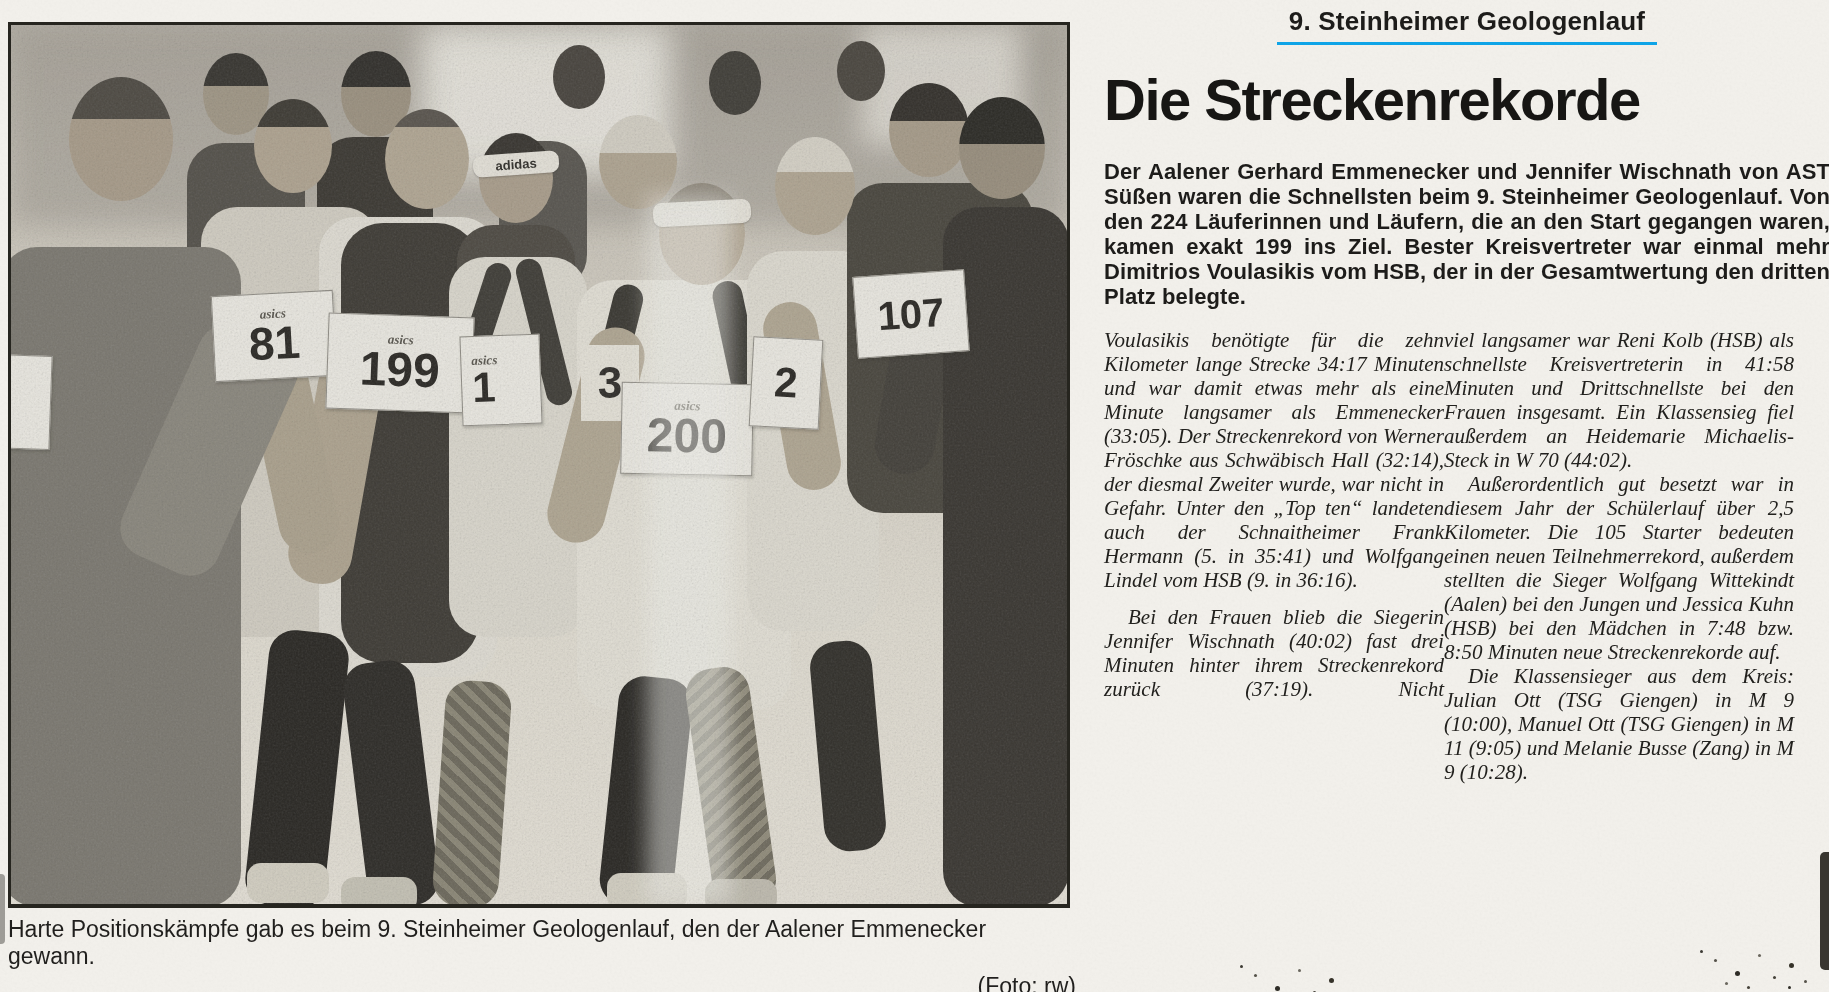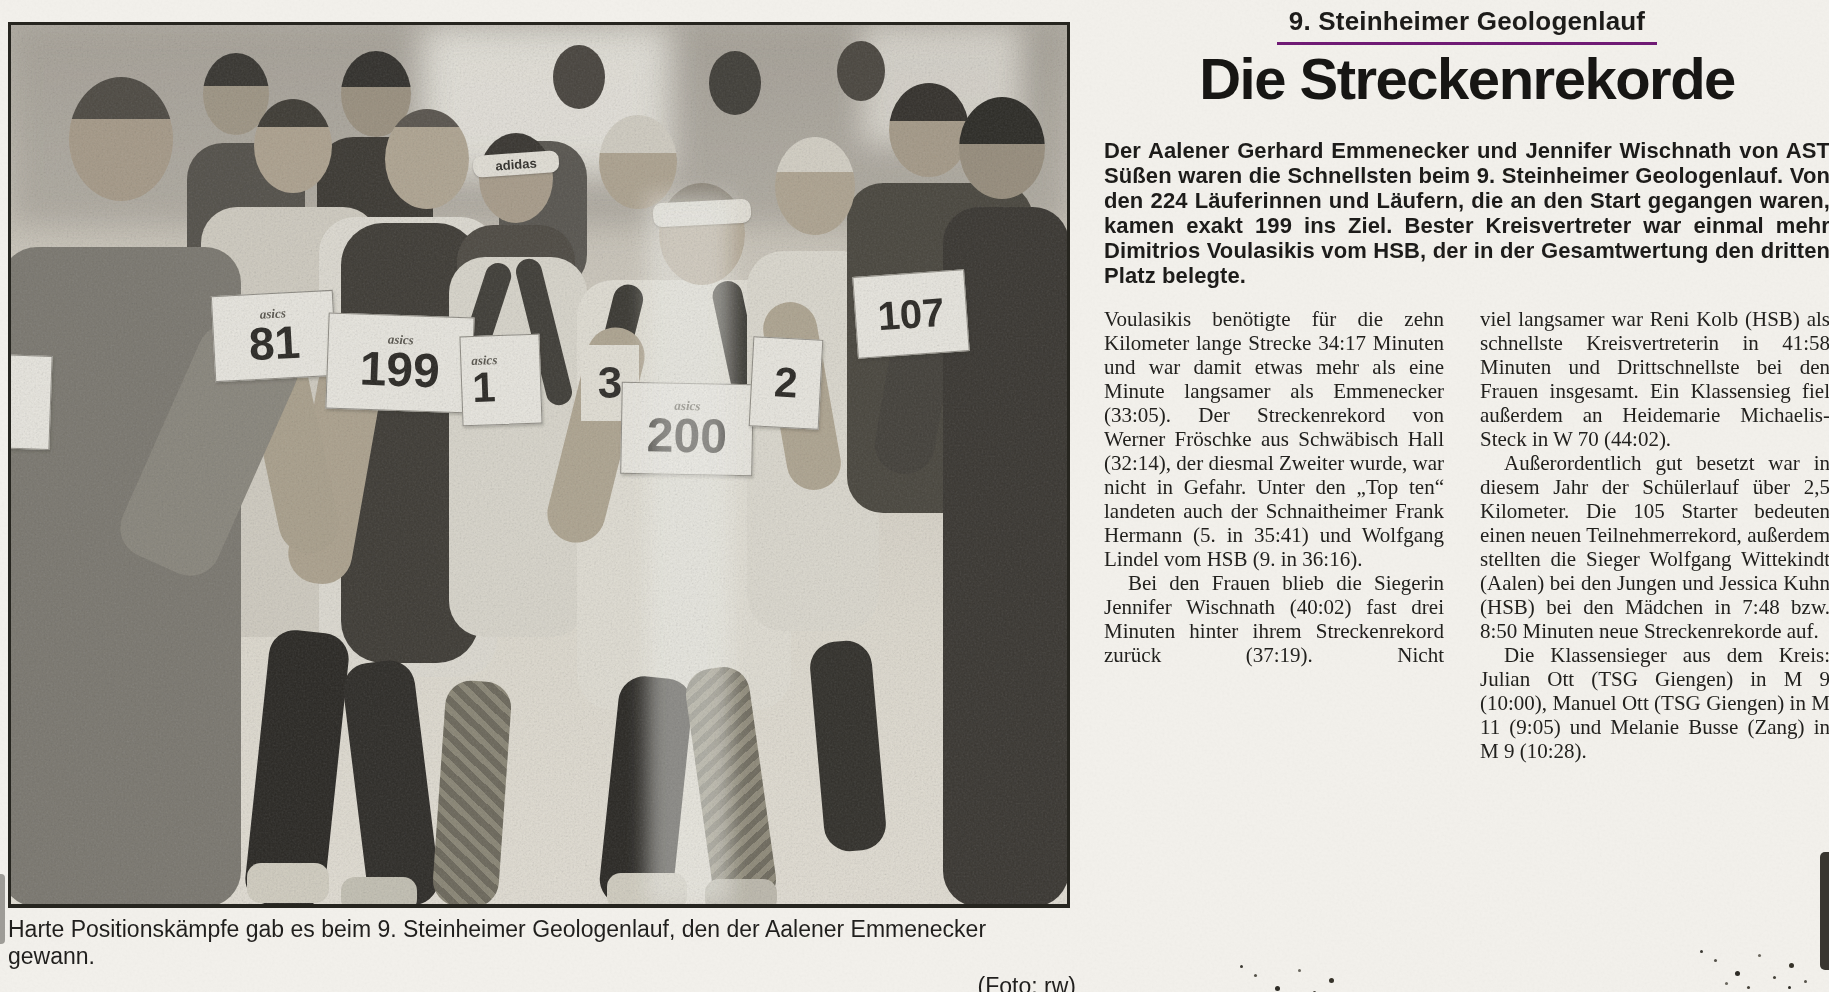--- a/index.html
+++ b/index.html
@@ -39,41 +39,41 @@
   .caption{
     position:absolute;left:8px;top:916px;width:1068px;
     font-size:23px;line-height:27px;color:#201f1d;
   }
   .caption .credit{text-align:right;margin-top:3px;}
   
   .article{position:absolute;left:1104px;top:0;width:726px;}
   .kicker-row{text-align:center;padding-top:6px;}
   .kicker{
     display:inline-block;font-size:26px;font-weight:bold;
-    padding:0 12px 5px 12px;border-bottom:3px solid #701a75;letter-spacing:.2px;
+    padding:0 12px 5px 12px;border-bottom:3px solid #0ea5e9;letter-spacing:.2px;
   }
   .headline{
-    margin-top:3px;text-align:center;font-weight:bold;
+    margin-top:24px;text-align:left;font-weight:bold;
     font-size:58px;line-height:62px;letter-spacing:-1.5px;color:#171614;
   }
   .subhead{margin-top:24px;text-align:center;font-size:24px;font-weight:bold;letter-spacing:.1px;}
   .lead{
     margin-top:28px;font-size:22px;line-height:25px;font-weight:bold;
     text-align:justify;letter-spacing:.1px;
   }
-  .cols{margin-top:19px;display:flex;gap:36px;}
+  .cols{margin-top:19px;display:flex;font-style:italic;}
   .col{
     font-family:"Liberation Serif",serif;font-size:21px;line-height:24px;
     text-align:justify;hyphens:auto;color:#22211e;
   }
   .colL{width:340px;}
   .colR{width:350px;}
   .col p{margin:0;}
   .col p + p{text-indent:24px;}
-  .col p.cont{text-align-last:justify;}
+  .col p.cont{text-align-last:justify;margin-top:13px;}
   
   .smudge-r{position:absolute;right:0;top:852px;width:9px;height:118px;background:#17150f;border-radius:5px 0 0 5px;opacity:.85;}
   .smudge-l{position:absolute;left:0;top:874px;width:5px;height:70px;background:#4c4a43;opacity:.5;border-radius:0 4px 4px 0;}
   .speck{position:absolute;width:3px;height:3px;background:#3c3a33;border-radius:50%;
     box-shadow: 14px 9px 0 #55524a, 36px 22px 0 1px #2e2c26, 58px 4px 0 #6a675e,
                 73px 26px 0 #45423a, 90px 14px 0 1px #353229, 104px 30px 0 #57544b,
                 25px 32px 0 #6a675e, 47px 36px 0 #45423a, 88px 36px 0 #2e2c26;}
 </style>
 </head>
 <body>

